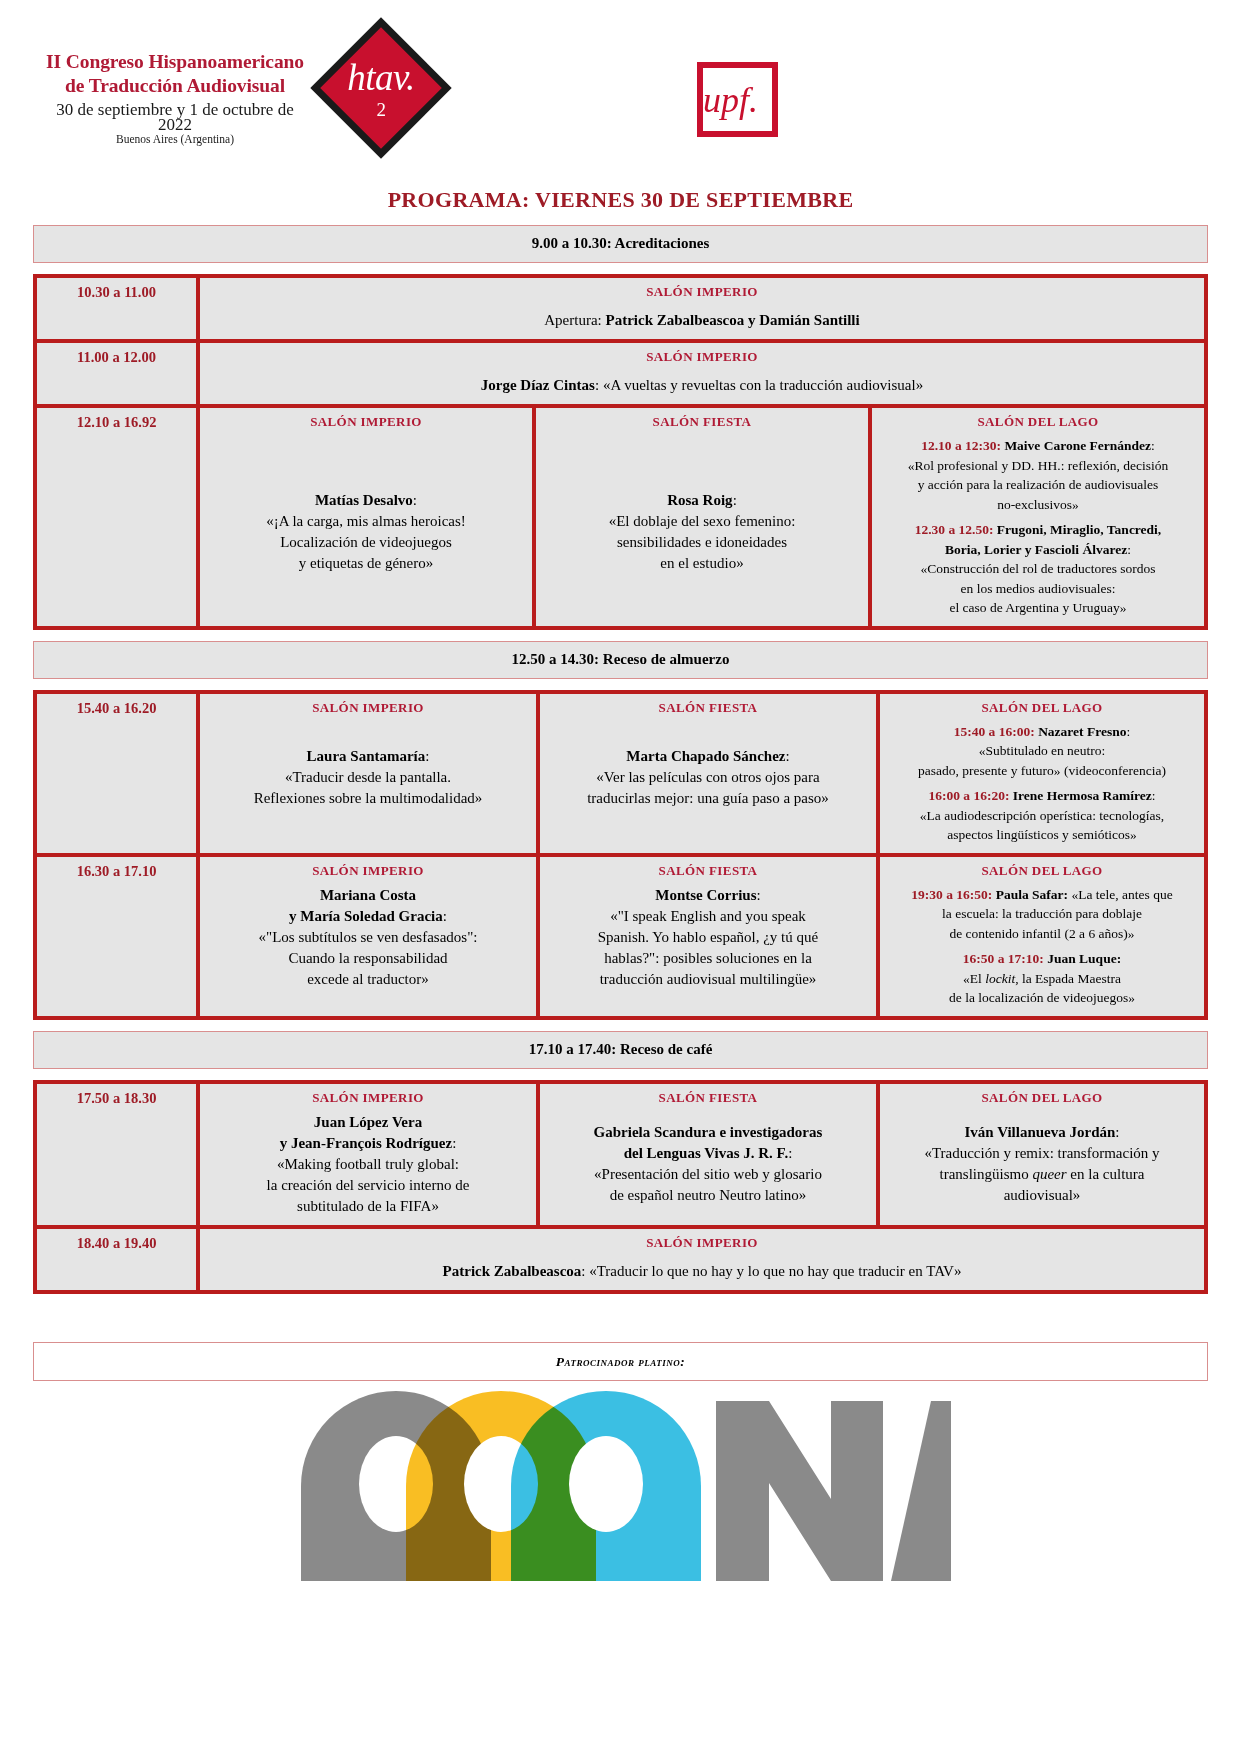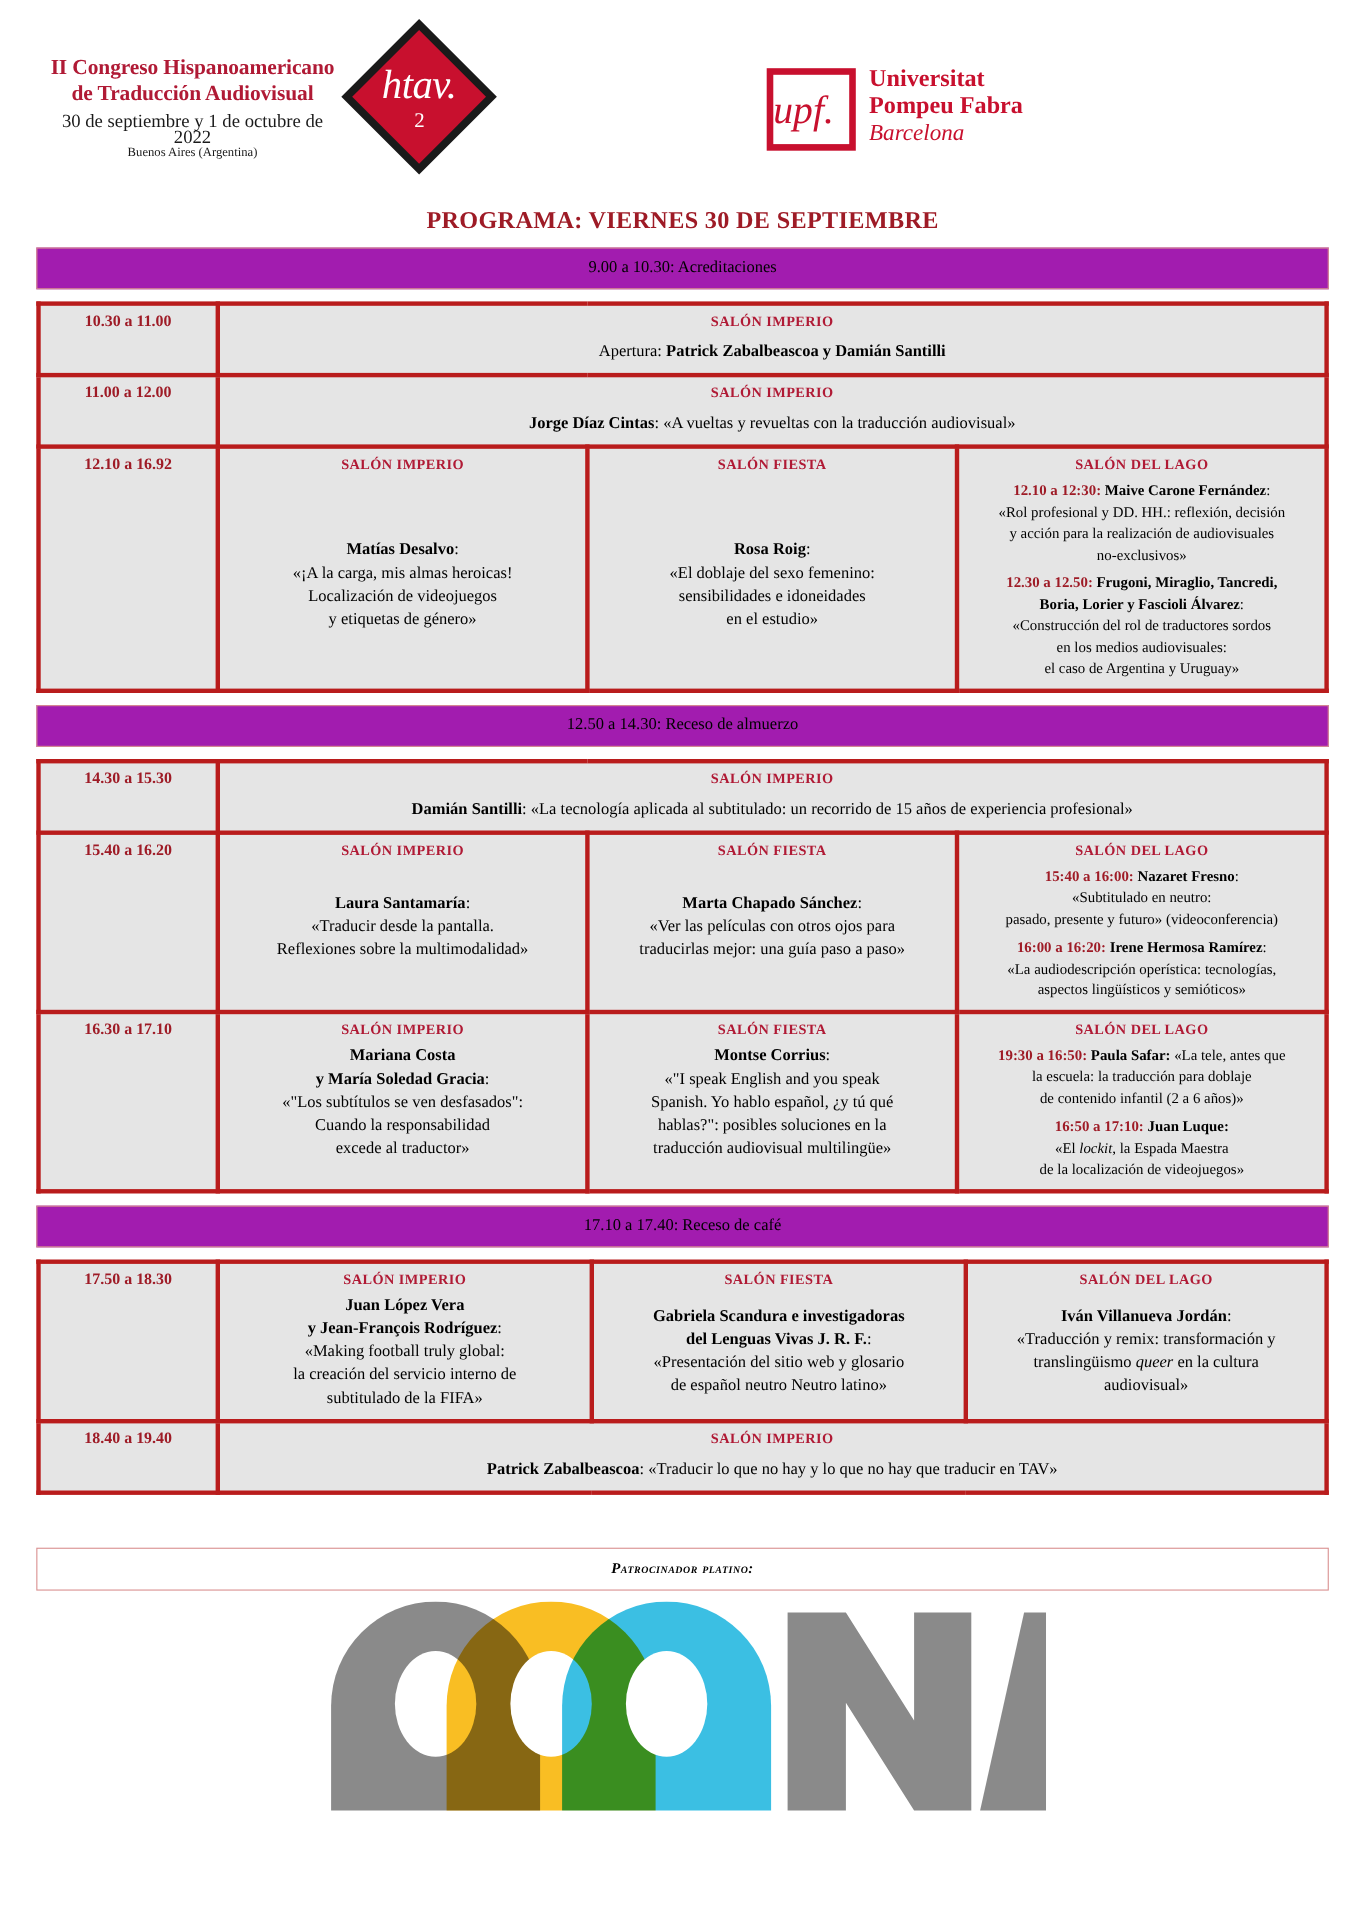--- a/index.html
+++ b/index.html
@@ -149,25 +149,25 @@
   
   .sheet {
     width: 1175px;
     margin: 0 auto;
     padding: 0 0px;
   }
   .band {
     border: 1px solid #D98F8F;
     box-sizing: border-box;
     text-align: center;
-    font-weight: normal;
+    font-weight: bold;
     font-size: 15px;
     padding: 9px 0 10px 0;
     margin: 0 0 0 0;
-    background: #a21caf;
+    background: #e5e5e5;
   }
   .gap { height: 11px; }
 
   table.prog {
     border-collapse: collapse;
     width: 1175px;
     table-layout: fixed;
   }
   table.prog td {
     border: 4px solid #b91c1c;
@@ -257,25 +257,20 @@
     <div class="diamond-inner"></div>
     <div class="diamond-text">
         <span>htav.</span>
         <sup>2</sup>
       </div>
   </div>
 
   <div class="upf-logo">
     <span>upf.</span>
   </div>
-  <div class="upf-name">
-    <div class="l1">Universitat</div>
-    <div class="l2">Pompeu Fabra</div>
-    <div class="l3">Barcelona</div>
-  </div>
 </div>
 
 <div class="program-title">PROGRAMA: VIERNES 30 DE SEPTIEMBRE</div>
 
 <div class="sheet">
 
   <div class="band">9.00 a 10.30: Acreditaciones</div>
   <div class="gap"></div>
 
   <table class="prog">
@@ -341,29 +336,20 @@
   </tbody>
     </table>
 
   <div class="gap"></div>
 
   <div class="band">12.50 a 14.30: Receso de almuerzo</div>
   <div class="gap"></div>
 
   <table class="prog">
     <tbody>
-        <tr>
-      <td class="timecell">14.30 a 15.30</td>
-      <td class="wide" colspan="3">
-        <div class="salon">SALÓN IMPERIO</div>
-        <div class="talk" style="margin-top:10px;">
-          <b>Damián Santilli</b><span>: </span><span>«La tecnología aplicada al subtitulado: un recorrido de 15 años de experiencia profesional»</span>
-        </div>
-      </td>
-    </tr>
     <tr>
       <td class="timecell">15.40 a 16.20</td>
       <td>
         <div class="salon">SALÓN IMPERIO</div>
         <div class="spacer-md"></div>
         <div class="talk">
           <div><b>Laura Santamaría</b><span>:</span></div>
           <div>«Traducir desde la pantalla.</div>
           <div>Reflexiones sobre la multimodalidad»</div>
         </div>

